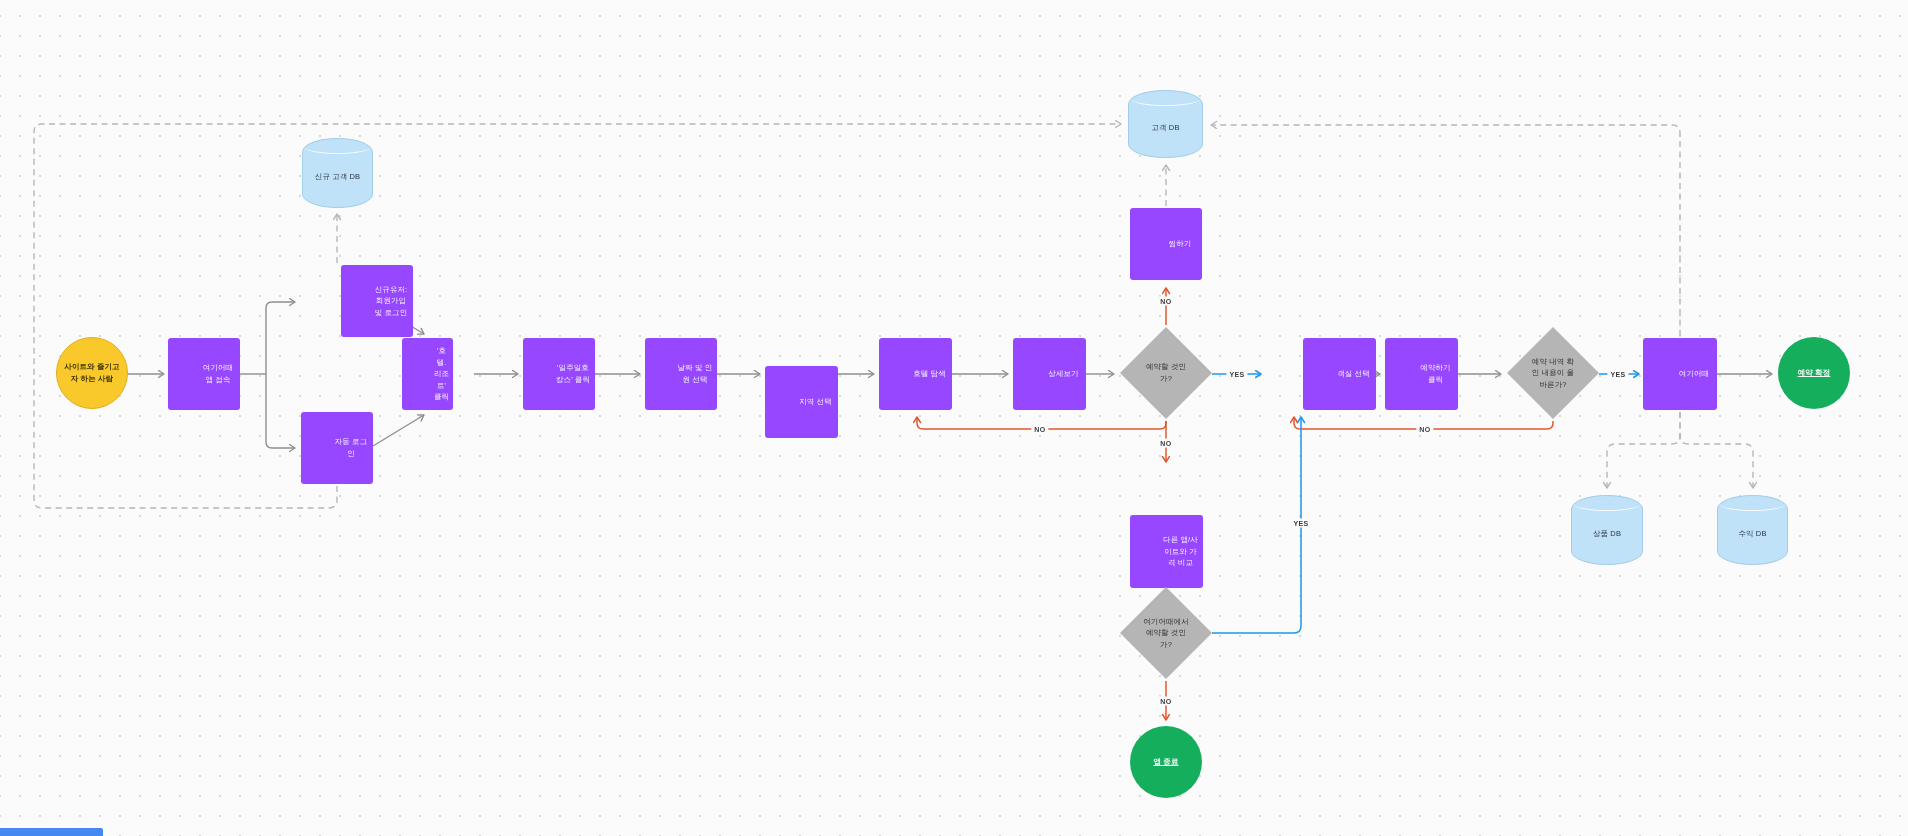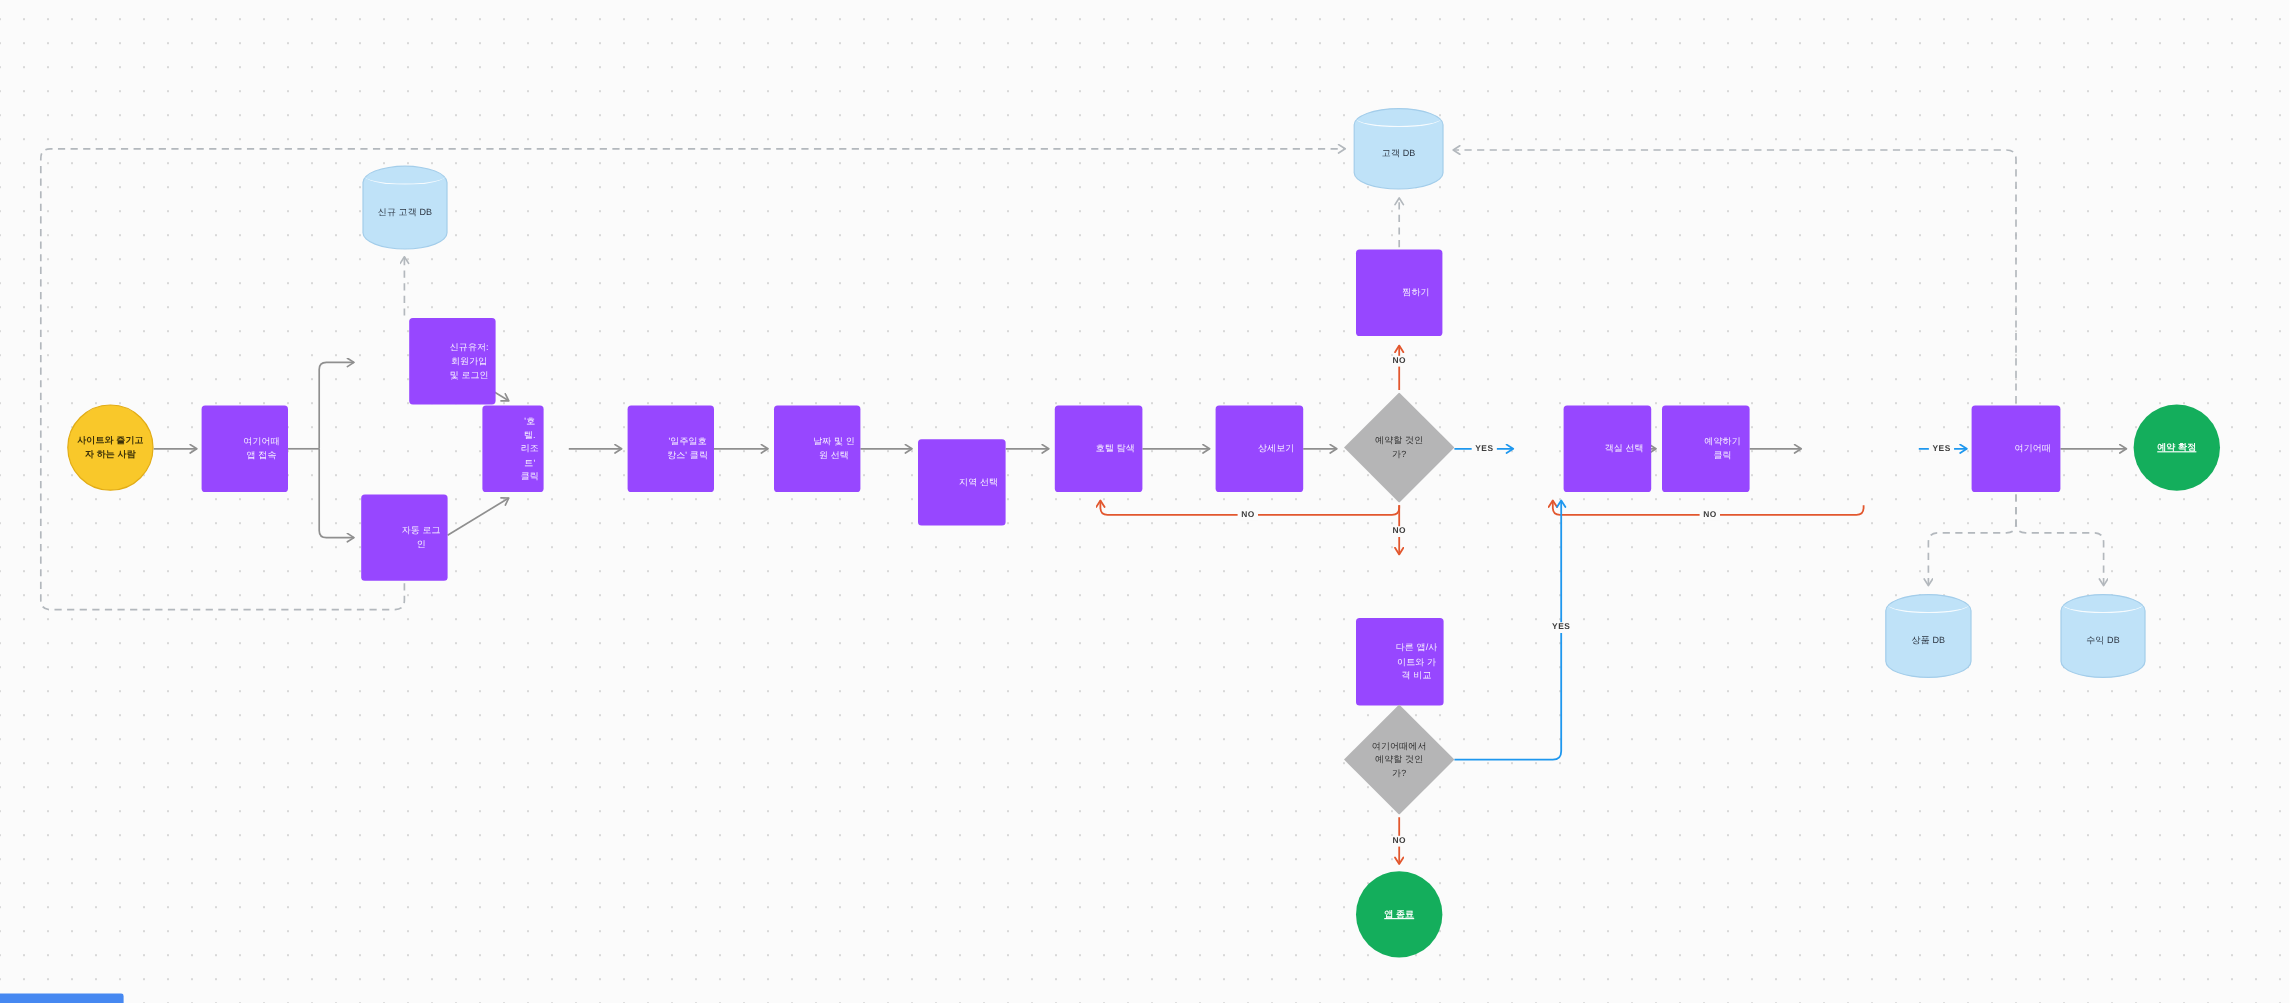--- a/index.html
+++ b/index.html
@@ -147,20 +147,23 @@
 가?</div>
 
   <div class="node rect" style="left:1130px;top:208px;width:72px;height:72px;">찜하기</div>
 
   <div class="node cyl" style="left:1128px;top:90px;width:75px;height:68px;">고객 DB</div>
 
   <div class="node rect" style="left:1265px;top:338px;width:73px;height:72px;margin-left:38px;">객실 선택</div>
 
   <div class="node rect" style="left:1385px;top:338px;width:73px;height:72px;">예약하기 클릭</div>
 
+  <div class="node diamond" style="left:1507px;top:327px;width:92px;height:92px;">예약 내역 확
+인 내용이 올
+바른가?</div>
 
   <div class="node rect" style="left:1643px;top:338px;width:74px;height:72px;">여기어때</div>
 
   <div class="node circle-end" style="left:1778px;top:337px;width:72px;height:72px;">예약 확정</div>
 
   <div class="node rect" style="left:1130px;top:467px;width:73px;height:73px;margin-top:48px;">다른 앱/사이트와 가
 격 비교</div>
 
   <div class="node diamond" style="left:1120px;top:587px;width:92px;height:92px;">여기어때에서
 예약할 것인

